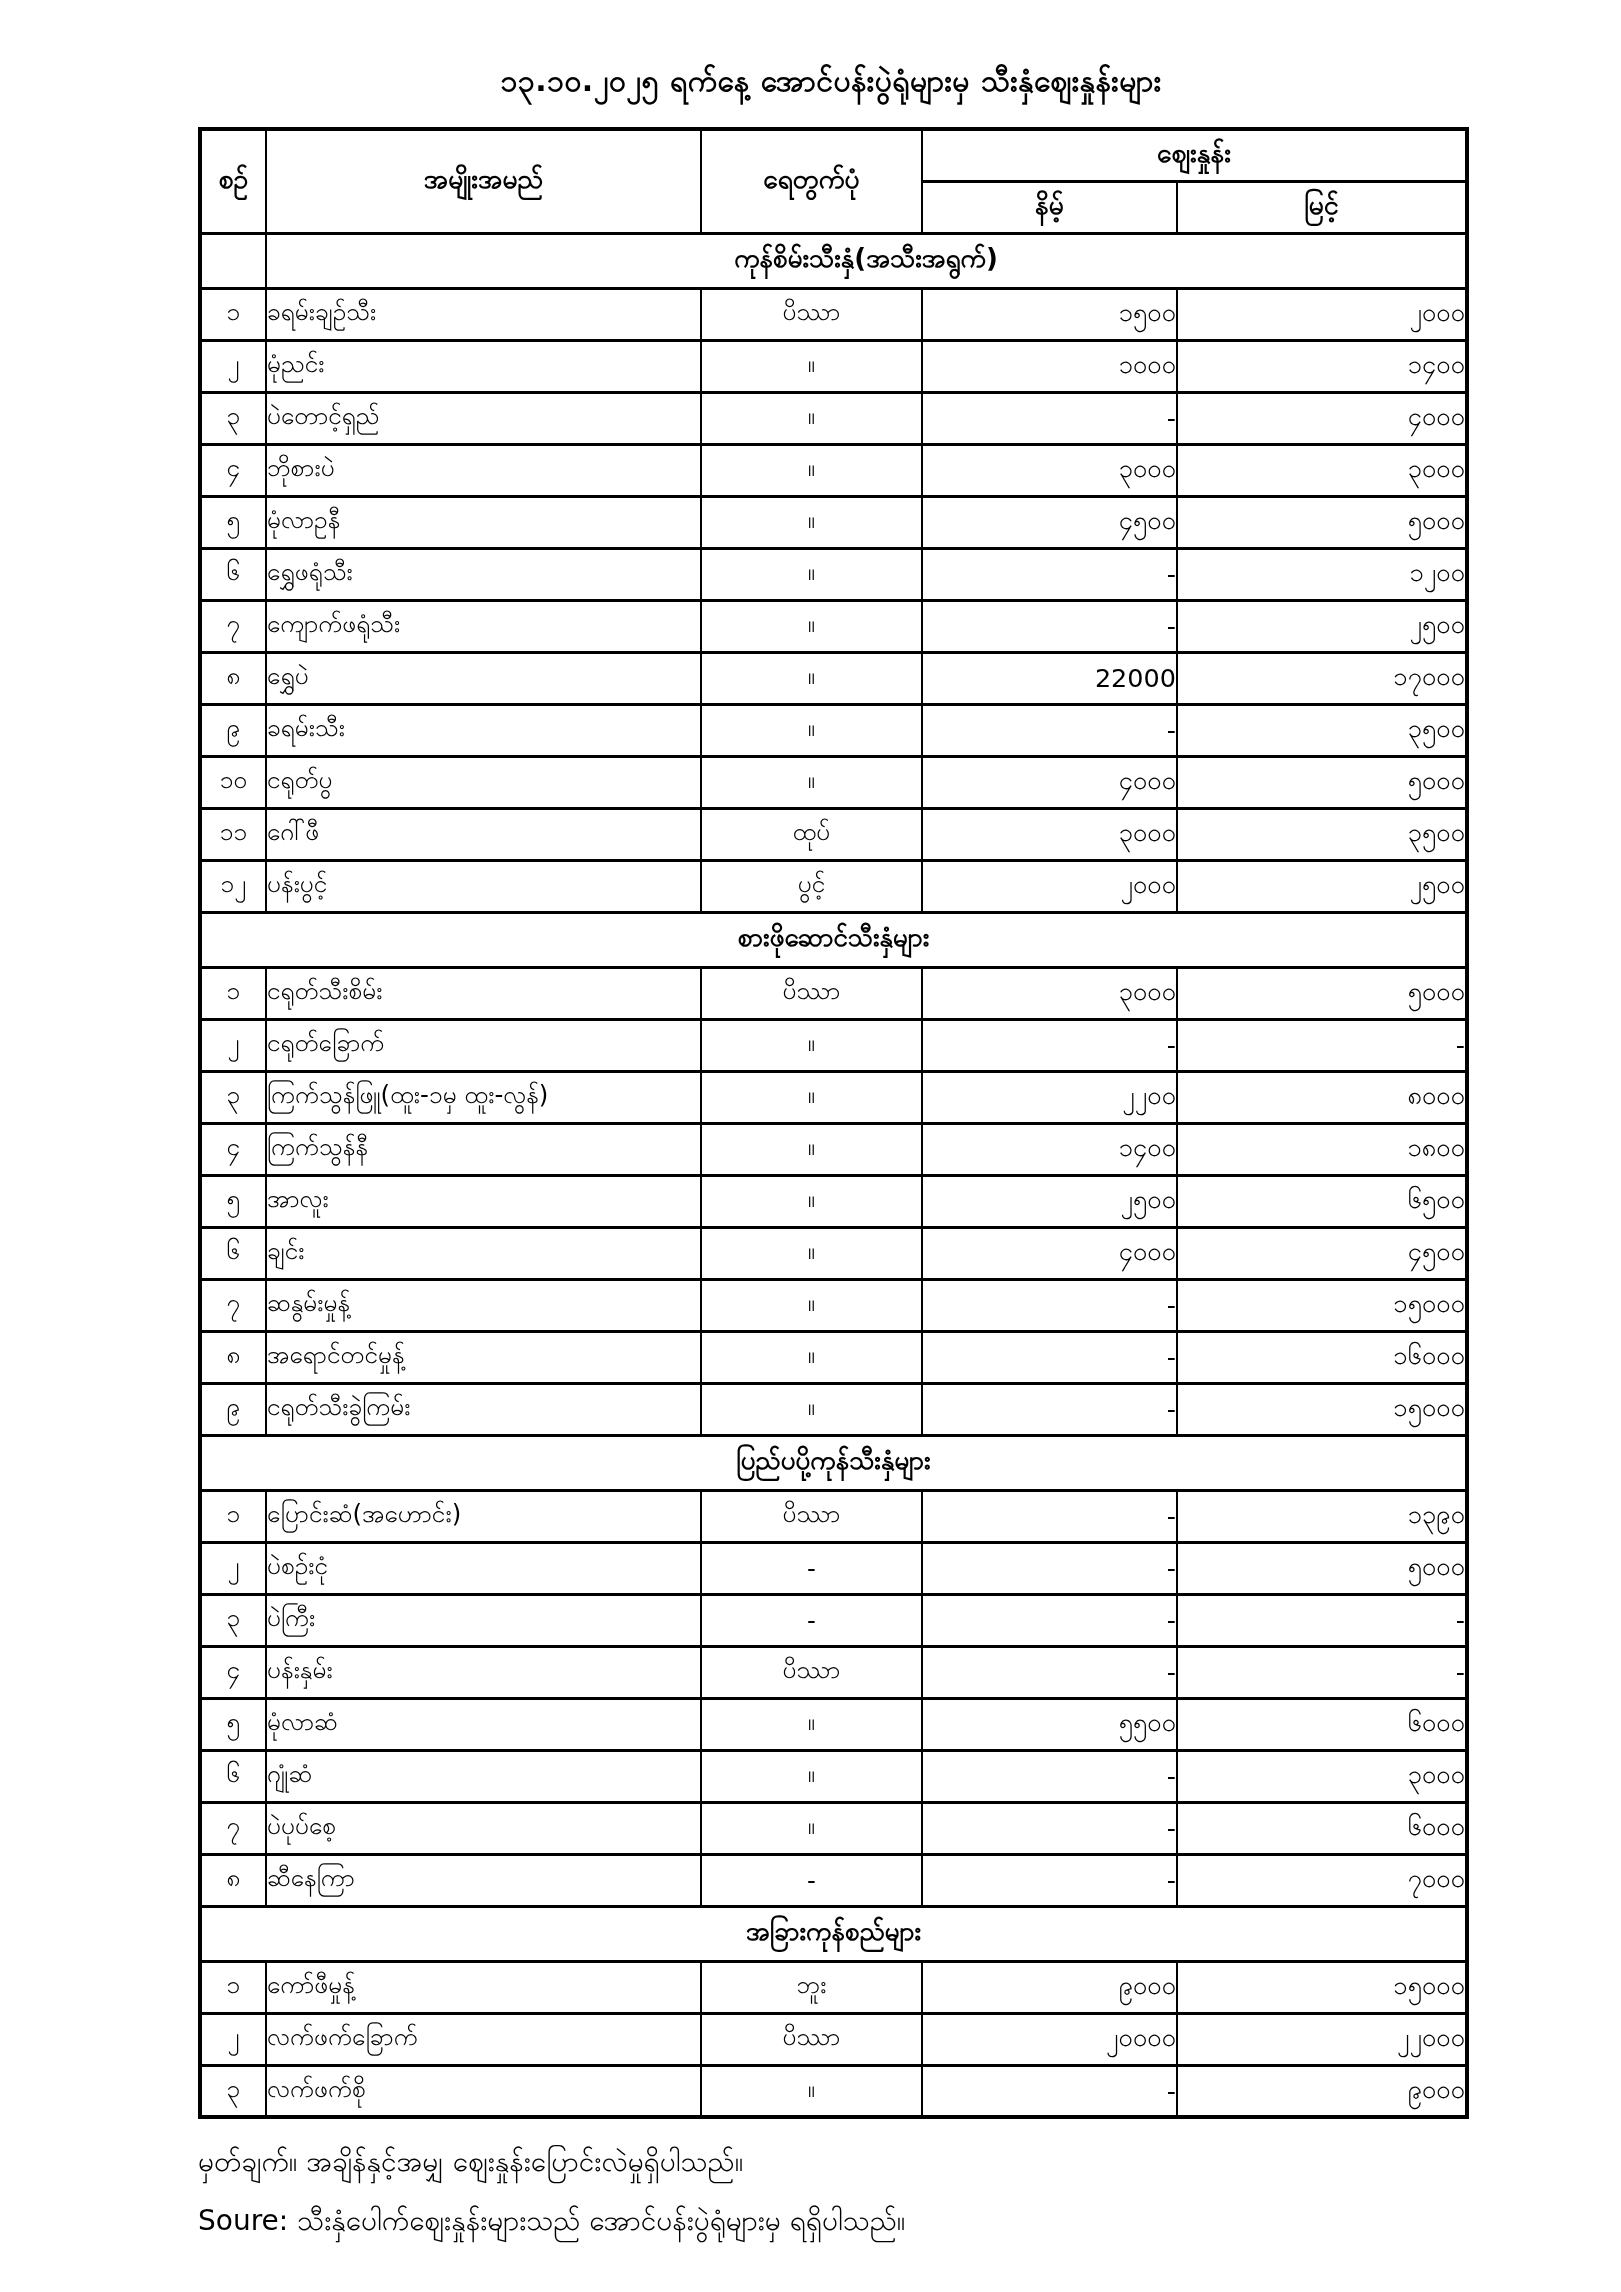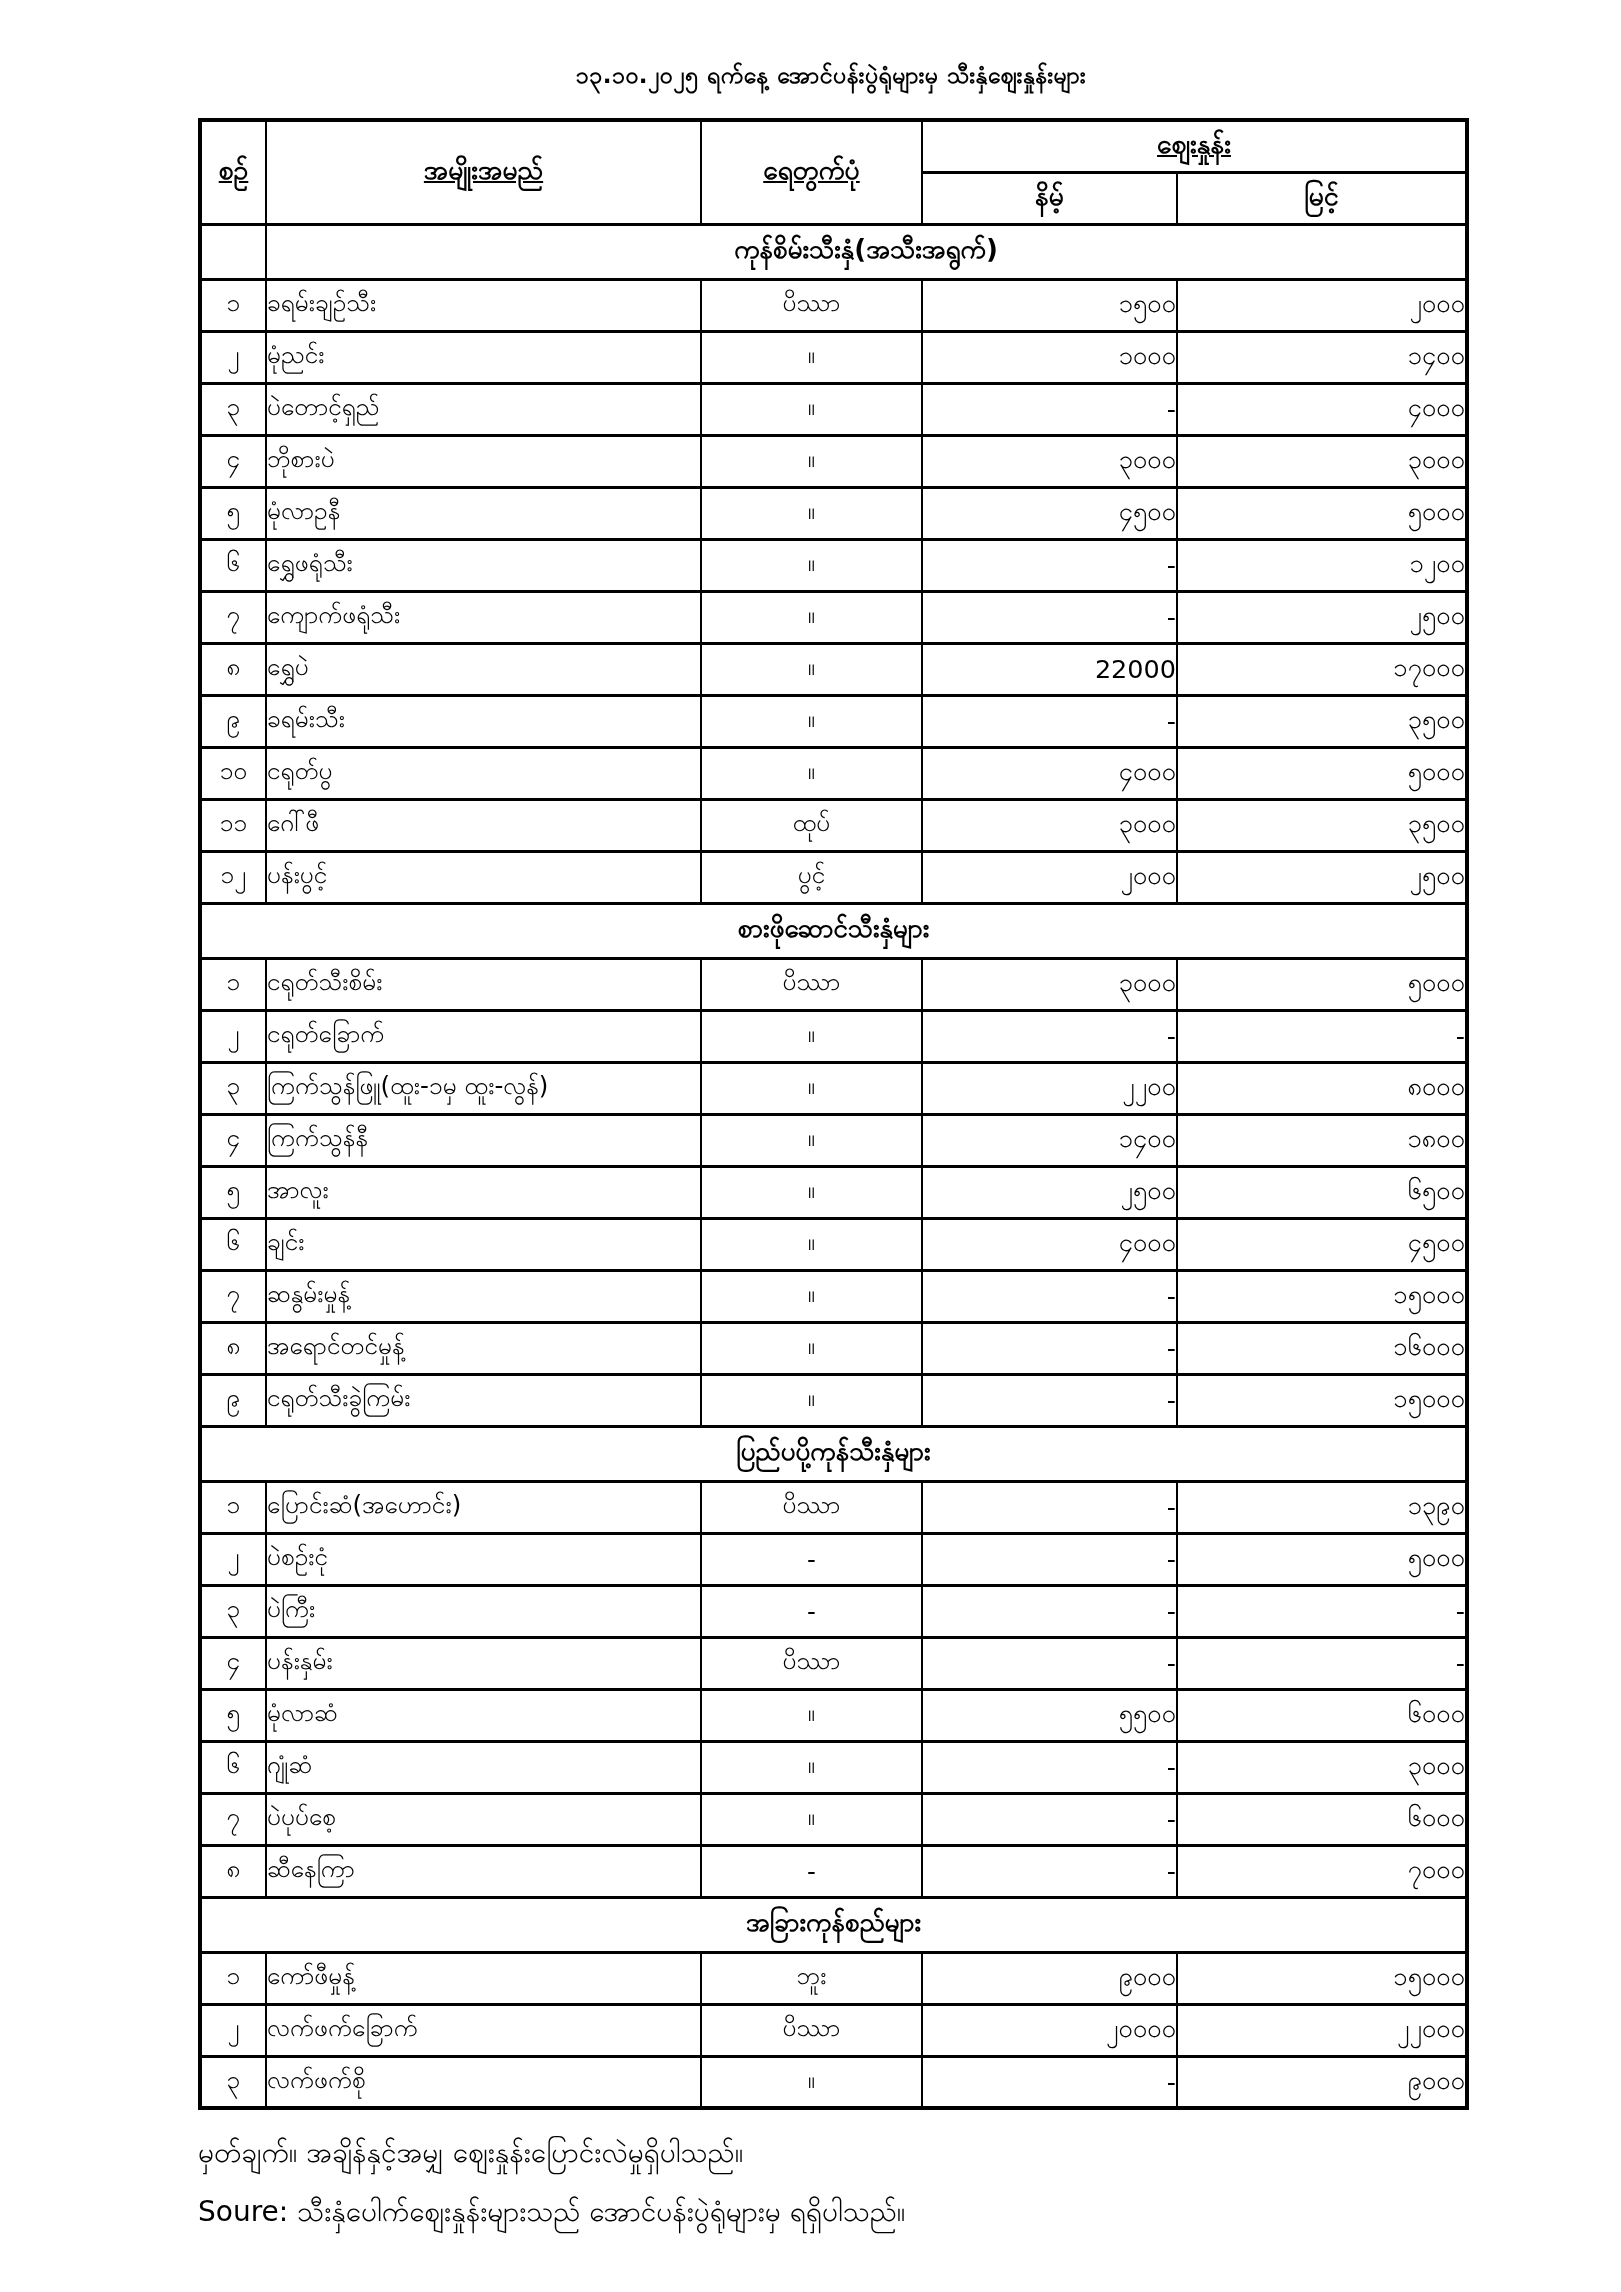--- a/index.html
+++ b/index.html
@@ -18,21 +18,21 @@
     position: absolute;
     left: 198px;
     top: 0;
     width: 1266px;
   }
   .doc-title {
     margin-top: 61px;
     margin-bottom: 27.4px;
     text-align: center;
     font-weight: bold;
-    font-size: 23px;
+    font-size: 30px;
     line-height: 1.3;
     letter-spacing: 0.5px;
   }
   table.price-table {
     border-collapse: collapse;
     table-layout: fixed;
     width: 1266px;
     border: 4.9px solid #000;
   }
   table.price-table th,
@@ -43,21 +43,21 @@
     padding: 0;
     overflow: hidden;
     white-space: nowrap;
   }
   table.price-table thead th {
     font-weight: bold;
     font-size: 26.5px;
     text-align: center;
     vertical-align: middle;
   }
-  tr.hdr-row-1 { height: 52px; text-decoration: underline; }
+  tr.hdr-row-1 { height: 52px; }
   tr.hdr-row-2 { height: 52px; }
   tr.data-row { height: 52px; }
   tr.section-row { height: 55px; }
   tr.section-row td {
     font-weight: bold;
     font-size: 26px;
     text-align: center;
     vertical-align: middle;
   }
   td.cell-no {

